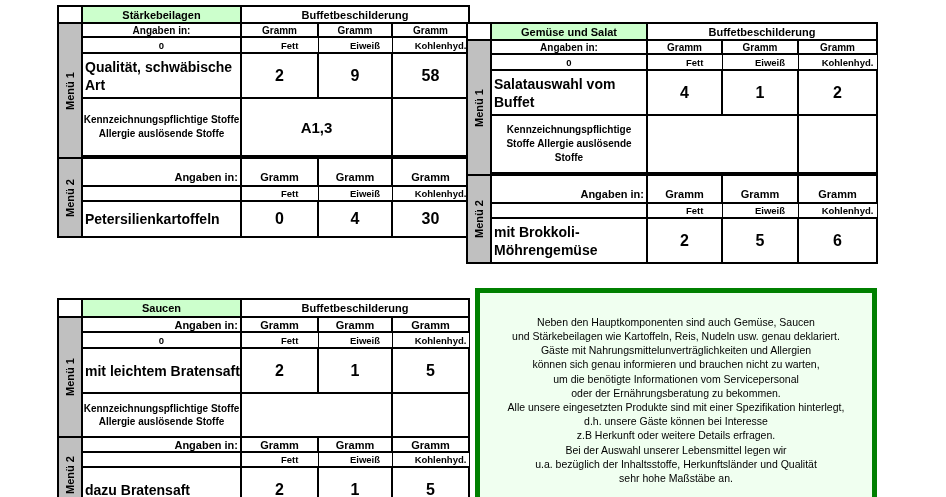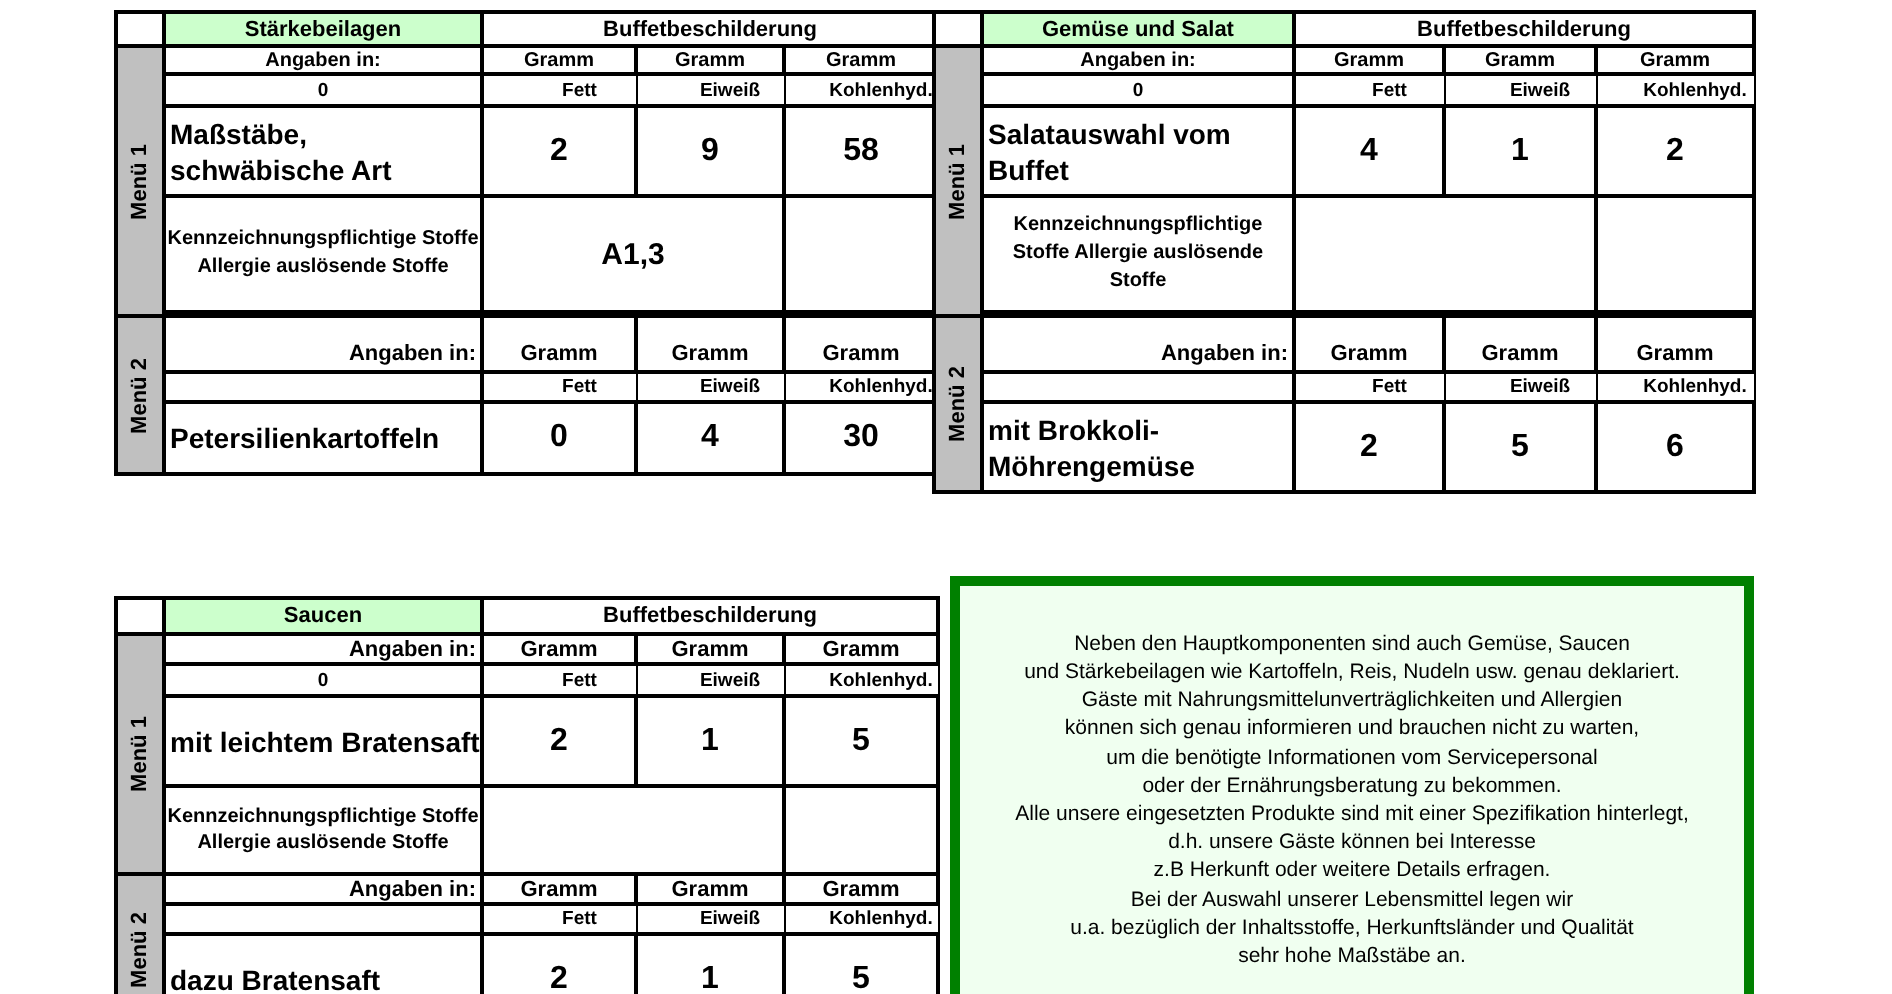--- a/index.html
+++ b/index.html
@@ -49,21 +49,21 @@
     <td class="unit">Gramm</td>
     <td class="unit">Gramm</td>
   </tr>
   <tr style="height:16px">
     <td class="sub">0</td>
     <td class="sub thin-lr">Fett</td>
     <td class="sub thin-lr">Eiweiß</td>
     <td class="sub thin-lr">Kohlenhyd.</td>
   </tr>
   <tr style="height:45px">
-    <td class="food">Maßstäbe, schwäbische Art</td>
+    <td class="food">Qualität, schwäbische Art</td>
     <td class="val">2</td>
     <td class="val">9</td>
     <td class="val">58</td>
   </tr>
   <tr style="height:58px">
     <td class="kennz">Kennzeichnungspflichtige Stoffe Allergie auslösende Stoffe</td>
     <td class="allergen" colspan="2">A1,3</td>
     <td></td>
   </tr>
   <tr style="height:0px">
@@ -86,21 +86,21 @@
   </tr>
   <tr style="height:36px">
     <td class="food">Petersilienkartoffeln</td>
     <td class="val">0</td>
     <td class="val">4</td>
     <td class="val">30</td>
   </tr>
 </tbody>
   </table>
 
-<table class="tbl" style="left:466px; top:5px; width:410px;">
+<table class="tbl" style="left:466px; top:22px; width:410px;">
   <colgroup>
       <col style="width:24px">
       <col style="width:156px">
       <col style="width:75px">
       <col style="width:76px">
       <col style="width:79px">
     </colgroup>
   <tbody>
       <tr style="height:17px">
     <td class="side-blank"></td>

